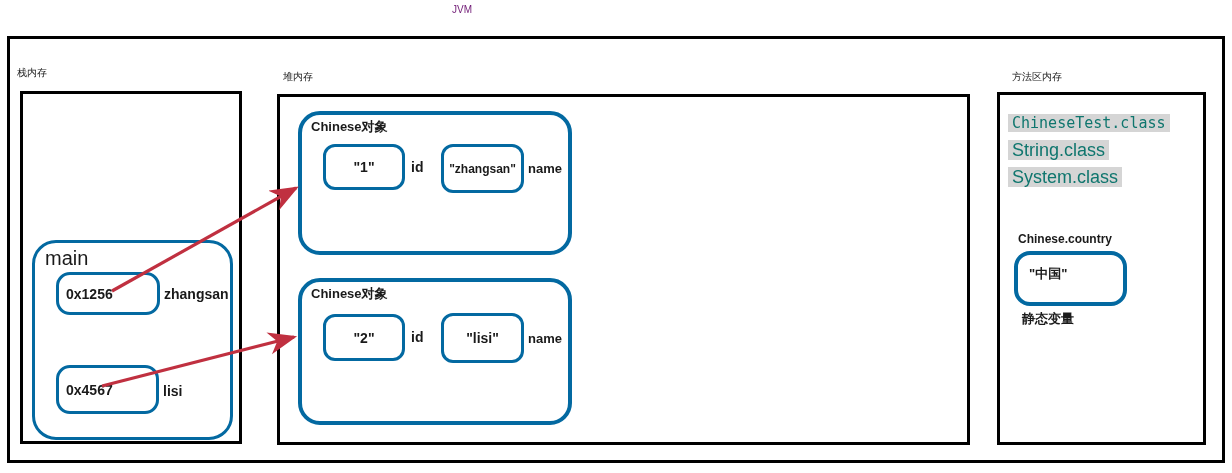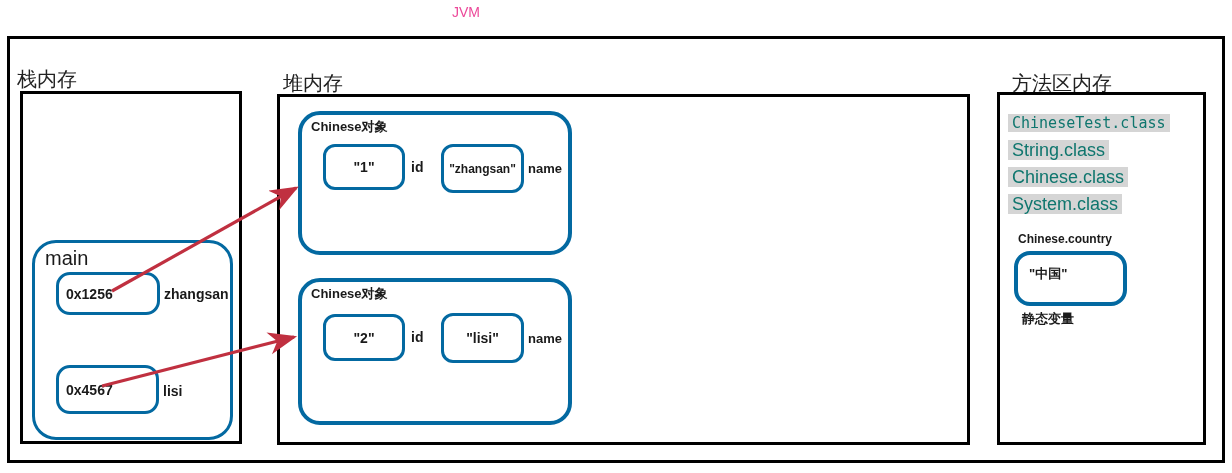--- a/index.html
+++ b/index.html
@@ -1,22 +1,22 @@
 <!DOCTYPE html>
 <html><head>
 <meta charset="utf-8">
 <style>
   html,body{margin:0;padding:0;background:#ffffff;}
   .canvas{
     position:relative;width:1232px;height:473px;background:#ffffff;overflow:hidden;
     font-family:"Liberation Sans",sans-serif;color:#1a1a1a;
   }
   .abs{position:absolute;}
-  .page-title{font-size:14px;color:#ec4899;}
-  .section-label{font-size:20px;color:#222;}
+  .page-title{font-size:10px;color:#701a75;}
+  .section-label{font-size:10px;color:#222;}
   .rect{position:absolute;border:3px solid #000;background:#fff;box-sizing:border-box;}
   .outer{border-width:3px;}
   .round{position:absolute;border:3px solid #0369a1;background:#fff;box-sizing:border-box;border-radius:18px;}
   .round.thick{border-width:4px;border-radius:22px;}
   .frame-label{font-size:20px;}
   .bold{font-weight:bold;}
   .varbox{display:flex;align-items:center;padding-left:7px;font-weight:bold;font-size:14px;border-radius:14px;}
   .fieldbox{display:flex;align-items:center;justify-content:center;font-weight:bold;border-radius:12px;}
   .obj-title{font-weight:bold;font-size:13px;}
   .field-label{font-weight:bold;font-size:14px;}
@@ -83,23 +83,20 @@
   <div class="rect" style="left:997px;top:92px;width:209px;height:353px;"></div>
 
   <div class="abs" style="left:1008px;top:110px;">
     <div class="cls-line mono">
       <span>ChineseTest.class</span>
     </div>
     <div class="cls-line">
       <span>String.class</span>
     </div>
     <div class="cls-line">
-      <span>Chinese.class</span>
-    </div>
-    <div class="cls-line">
       <span>System.class</span>
     </div>
   </div>
 
   <div class="abs bold" style="left:1018px;top:232px;font-size:12px;">Chinese.country</div>
   <div class="round thick" style="left:1014px;top:251px;width:113px;height:55px;border-radius:16px;">
     <div class="abs small-bold" style="left:11px;top:10px;">"中国"</div>
   </div>
   <div class="abs small-bold" style="left:1022px;top:310px;">静态变量</div>
 

